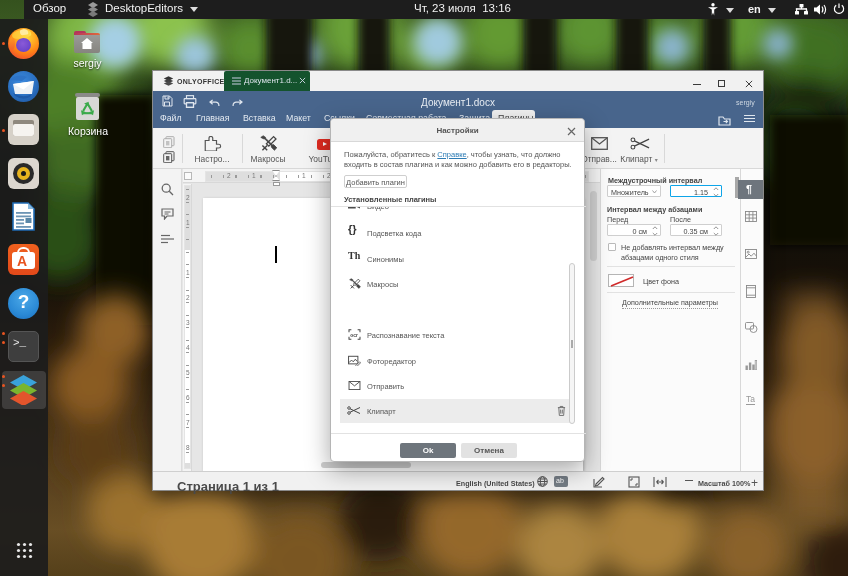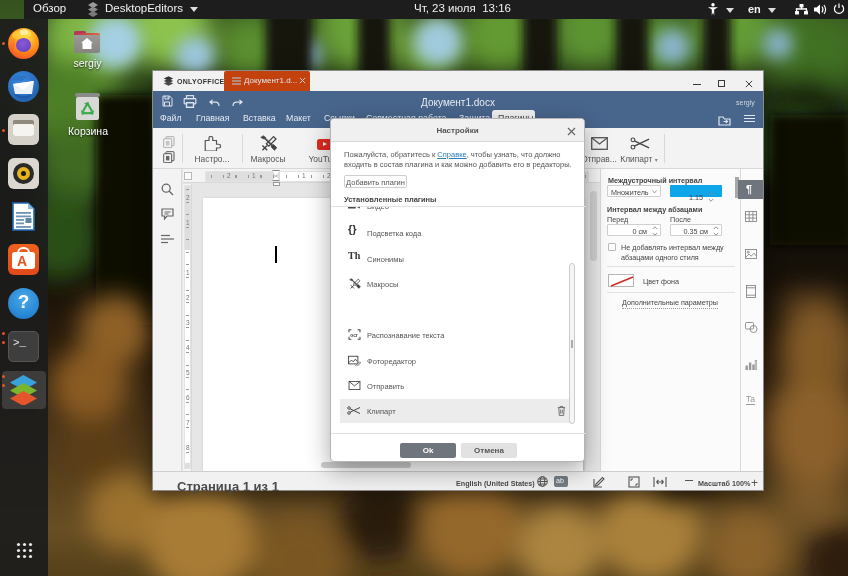--- a/index.html
+++ b/index.html
@@ -290,21 +290,21 @@
     <div id="titlebar">
       <svg style="position:absolute; left:10px; top:5px;" width="11" height="10" viewBox="0 0 14 12">
         <g fill="#333">
             <path d="M7 0 L13 2.8 L7 5.6 L1 2.8 Z"></path>
             <path d="M7 3.2 L13 6 L7 8.8 L1 6 Z" fill="#3f3f3f"></path>
             <path d="M7 6.4 L13 9.2 L7 12 L1 9.2 Z" fill="#4a4a4a"></path>
           </g>
       </svg>
       <div style="position:absolute; left:24px; top:7px; font-size:7px; font-weight:bold; color:#333; letter-spacing:.3px;">ONLYOFFICE</div>
 
-      <div style="position:absolute; left:71px; top:0; width:86px; height:20px; background:#c2410c; border-radius:2px 2px 0 0;">
+      <div style="position:absolute; left:71px; top:0; width:86px; height:20px; background:#14532d; border-radius:2px 2px 0 0;">
         <svg style="position:absolute; left:8px; top:6px;" width="9" height="8" viewBox="0 0 9 8">
             <g stroke="#b8c4d2" stroke-width="1.1">
               <line x1="0" y1="1" x2="9" y2="1"></line>
               <line x1="0" y1="4" x2="9" y2="4"></line>
               <line x1="0" y1="7" x2="9" y2="7"></line>
             </g>
           </svg>
         <div style="position:absolute; left:20px; top:5px; font-size:8px; color:#dde4ec;">Документ1.d...</div>
         <svg style="position:absolute; left:75px; top:6px;" width="7" height="7" viewBox="0 0 8 8">
             <path d="M1 1 L7 7 M7 1 L1 7" stroke="#c8d2de" stroke-width="1.1"></path>
@@ -483,21 +483,21 @@
       <div style="position:absolute; left:168px; top:293px; width:90px; height:6px; background:#cfcfcf; border-radius:3px;"></div>
 
       <div id="rpanel" style="position:absolute; left:447px; top:0; width:163px; height:302px; background:#fbfbfb; border-left:1px solid #d8d8d8; font-size:7.2px; color:#444;">
         <div style="position:absolute; left:7px; top:7px; font-weight:bold;">Междустрочный интервал</div>
         <div style="position:absolute; left:6px; top:16px; width:54px; height:12px; background:#fff; border:1px solid #cfcfcf; border-radius:1px;">
           <span style="position:absolute; left:3px; top:2px; font-size:7.2px;">Множитель</span>
           <svg style="position:absolute; right:3px; top:4px;" width="5" height="4" viewBox="0 0 5 4">
               <path d="M0.5 0.5 L2.5 3 L4.5 0.5" stroke="#999" fill="none" stroke-width="0.9"></path>
             </svg>
         </div>
-        <div style="position:absolute; left:69px; top:16px; width:52px; height:12px; background:#fff; border:6px solid #0ea5e9; border-radius:1px;">
+        <div style="position:absolute; left:69px; top:16px; width:52px; height:12px; background:#fff; border:1px solid #0ea5e9; border-radius:1px;">
           <span style="position:absolute; right:13px; top:2px; font-size:7.2px;">1.15</span>
           <svg style="position:absolute; right:2px; top:1px;" width="6" height="10" viewBox="0 0 6 10">
               <path d="M0.8 3 L3 0.8 L5.2 3" stroke="#888" fill="none" stroke-width="0.9"></path>
               <path d="M0.8 7 L3 9.2 L5.2 7" stroke="#888" fill="none" stroke-width="0.9"></path>
             </svg>
         </div>
         <div style="position:absolute; left:6px; top:36px; font-weight:bold;">Интервал между абзацами</div>
         <div style="position:absolute; left:6px; top:46px;">Перед</div>
         <div style="position:absolute; left:69px; top:46px;">После</div>
         <div style="position:absolute; left:6px; top:55px; width:54px; height:12px; background:#fff; border:1px solid #cfcfcf; border-radius:1px;">

